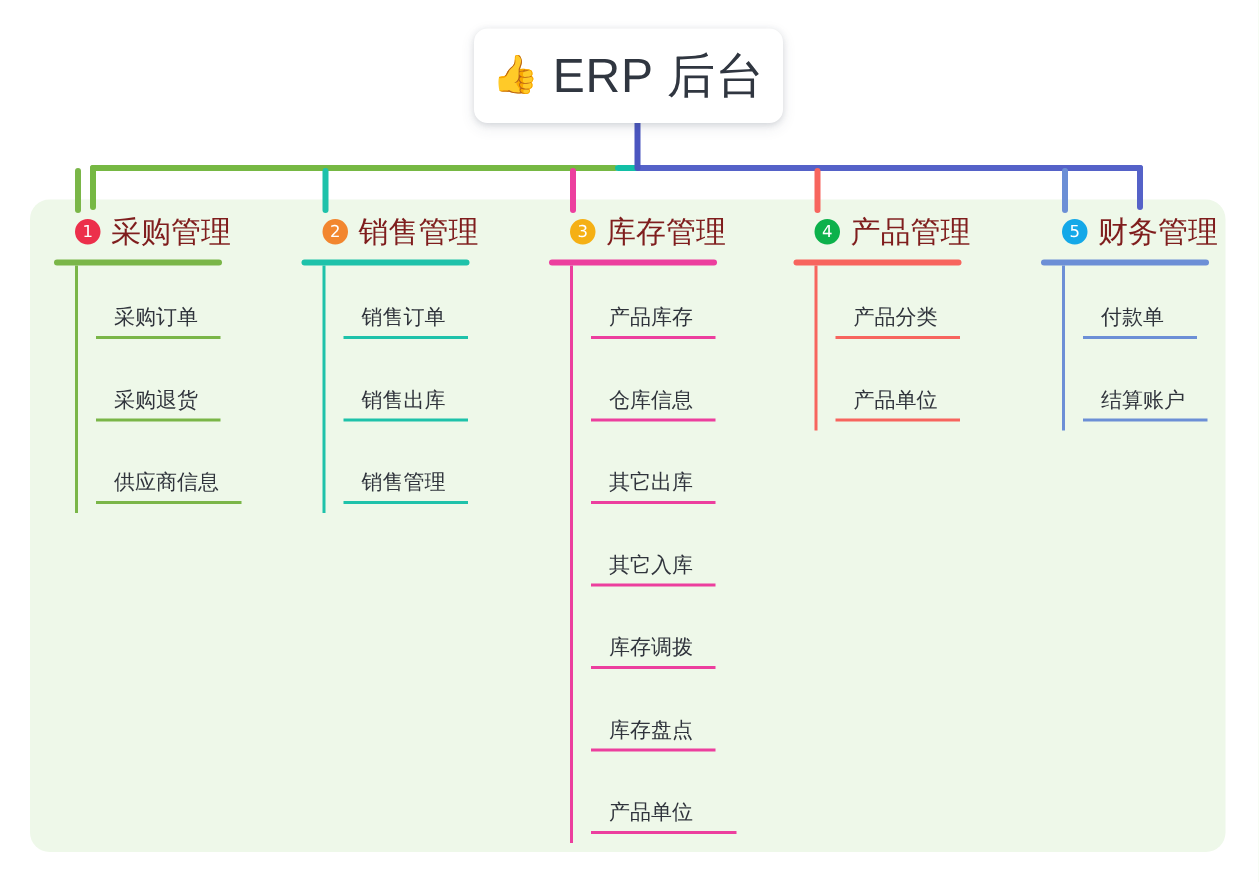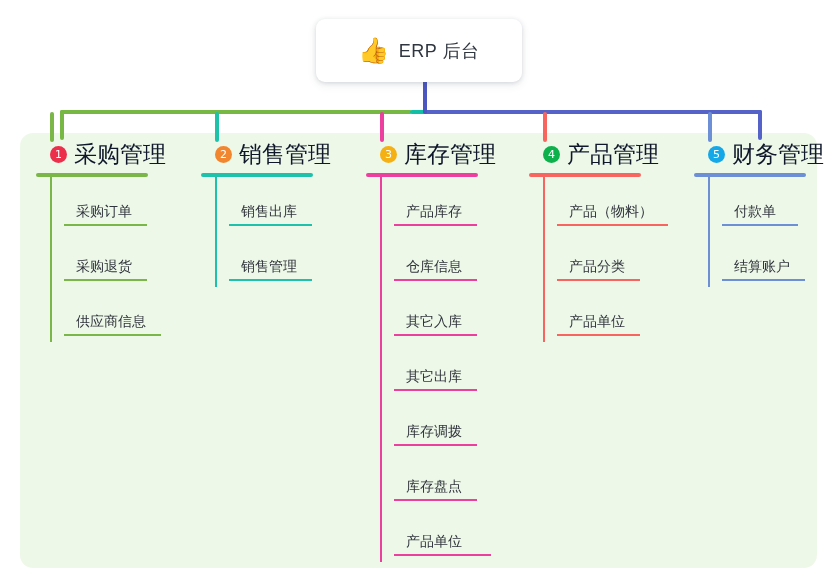--- a/index.html
+++ b/index.html
@@ -15,21 +15,21 @@
 
   
   .root-node{
     position:absolute;left:316px;top:19px;width:206px;height:63px;
     background:#ffffff;border-radius:9px;
     box-shadow:0 1px 4px rgba(60,70,90,.17), 0 3px 10px rgba(60,70,90,.09);
     display:flex;align-items:center;justify-content:center;gap:9px;
     z-index:6;
   }
   .root-emoji{font-size:25px;line-height:1;}
-  .root-title{font-size:18px;letter-spacing:.5px;color:#303640;white-space:nowrap;}
+  .root-title{font-size:32px;letter-spacing:.5px;color:#303640;white-space:nowrap;}
 
   
   .panel{
     position:absolute;left:20px;top:133px;width:797px;height:435px;
     background:#eef8e9;border-radius:13px;
   }
 
   
   .conn{position:absolute;}
   .trunk{left:423px;top:70px;width:4px;height:44px;background:#4b56c0;border-radius:2px;z-index:5;}
@@ -43,21 +43,21 @@
 
   
   .col{position:absolute;top:140px;}
   .col-head{display:flex;align-items:center;gap:7px;height:28px;padding-left:14px;}
   .badge{
     width:17px;height:17px;border-radius:50%;
     display:flex;align-items:center;justify-content:center;
     color:#fff;font-size:11px;line-height:1;flex:0 0 auto;
     font-family:"DejaVu Sans",sans-serif;
   }
-  .head-label{font-size:23px;color:#0f172a;white-space:nowrap;}
+  .head-label{font-size:20px;color:#7f1d1d;white-space:nowrap;}
   .head-rule{height:4px;border-radius:2px;margin-top:5px;}
 
   .items{position:relative;margin-top:0;padding-left:14px;text-decoration:underline;}
   .spine{position:absolute;left:14px;top:0;bottom:0;width:2px;}
   .item{position:relative;height:55px;}
   .item-label{
     position:absolute;left:26px;bottom:11px;
     font-size:14px;color:#30343c;white-space:nowrap;
   }
   .item-rule{position:absolute;left:14px;bottom:6px;height:2px;}
@@ -111,20 +111,24 @@
       </div>
       <div class="col" style="left: 201px;">
         <div class="col-head">
           <span class="badge" style="background: rgb(242, 134, 47);">2</span>
           <span class="head-label">销售管理</span>
         </div>
         <div class="head-rule" style="background: rgb(30, 194, 170); width: 112px;"></div>
         <div class="items">
           <div class="spine" style="background: rgb(30, 194, 170);"></div>
           <div class="item">
+            <span class="item-label">销售订单</span>
+            <div class="item-rule" style="background: rgb(30, 194, 170); width: 83px;"></div>
+          </div>
+          <div class="item">
             <span class="item-label">销售出库</span>
             <div class="item-rule" style="background: rgb(30, 194, 170); width: 83px;"></div>
           </div>
           <div class="item">
             <span class="item-label">销售管理</span>
             <div class="item-rule" style="background: rgb(30, 194, 170); width: 83px;"></div>
           </div>
         </div>
       </div>
       <div class="col" style="left: 366px;">
@@ -137,25 +141,25 @@
           <div class="spine" style="background: rgb(236, 63, 158);"></div>
           <div class="item">
             <span class="item-label">产品库存</span>
             <div class="item-rule" style="background: rgb(236, 63, 158); width: 83px;"></div>
           </div>
           <div class="item">
             <span class="item-label">仓库信息</span>
             <div class="item-rule" style="background: rgb(236, 63, 158); width: 83px;"></div>
           </div>
           <div class="item">
+            <span class="item-label">其它出库</span>
+            <div class="item-rule" style="background: rgb(236, 63, 158); width: 83px;"></div>
+          </div>
+          <div class="item">
             <span class="item-label">其它入库</span>
-            <div class="item-rule" style="background: rgb(236, 63, 158); width: 83px;"></div>
-          </div>
-          <div class="item">
-            <span class="item-label">其它出库</span>
             <div class="item-rule" style="background: rgb(236, 63, 158); width: 83px;"></div>
           </div>
           <div class="item">
             <span class="item-label">库存调拨</span>
             <div class="item-rule" style="background: rgb(236, 63, 158); width: 83px;"></div>
           </div>
           <div class="item">
             <span class="item-label">库存盘点</span>
             <div class="item-rule" style="background: rgb(236, 63, 158); width: 83px;"></div>
           </div>
@@ -167,24 +171,20 @@
       </div>
       <div class="col" style="left: 529px;">
         <div class="col-head">
           <span class="badge" style="background: rgb(12, 177, 75);">4</span>
           <span class="head-label">产品管理</span>
         </div>
         <div class="head-rule" style="background: rgb(247, 101, 94); width: 112px;"></div>
         <div class="items">
           <div class="spine" style="background: rgb(247, 101, 94);"></div>
           <div class="item">
-            <span class="item-label">产品（物料）</span>
-            <div class="item-rule" style="background: rgb(247, 101, 94); width: 111px;"></div>
-          </div>
-          <div class="item">
             <span class="item-label">产品分类</span>
             <div class="item-rule" style="background: rgb(247, 101, 94); width: 83px;"></div>
           </div>
           <div class="item">
             <span class="item-label">产品单位</span>
             <div class="item-rule" style="background: rgb(247, 101, 94); width: 83px;"></div>
           </div>
         </div>
       </div>
       <div class="col" style="left: 694px;">

